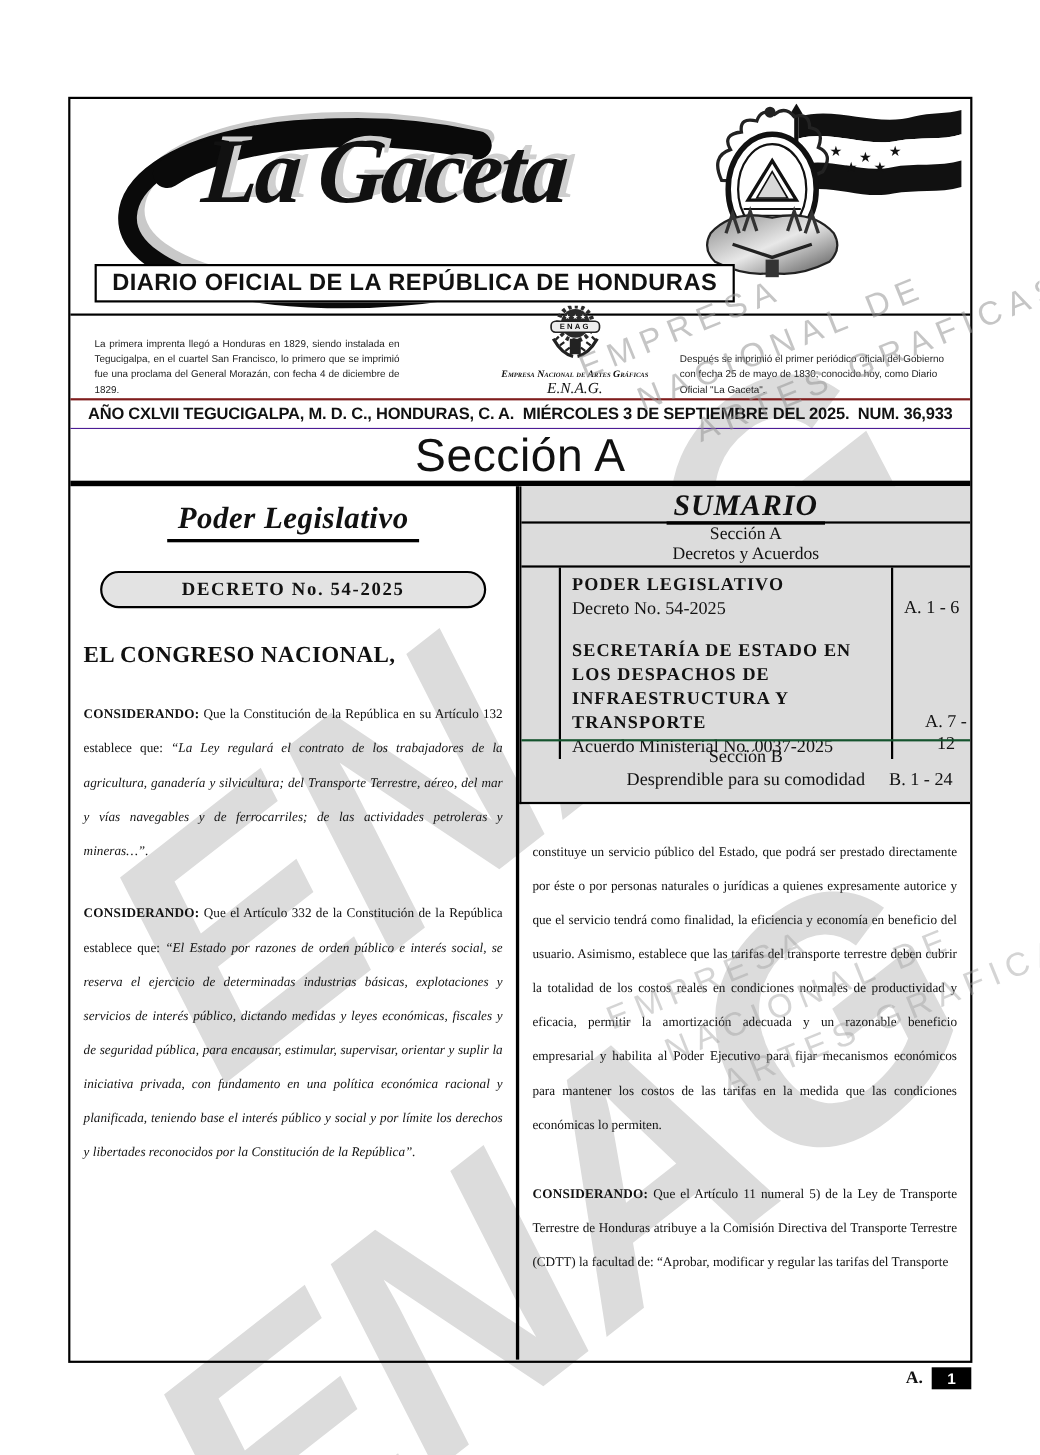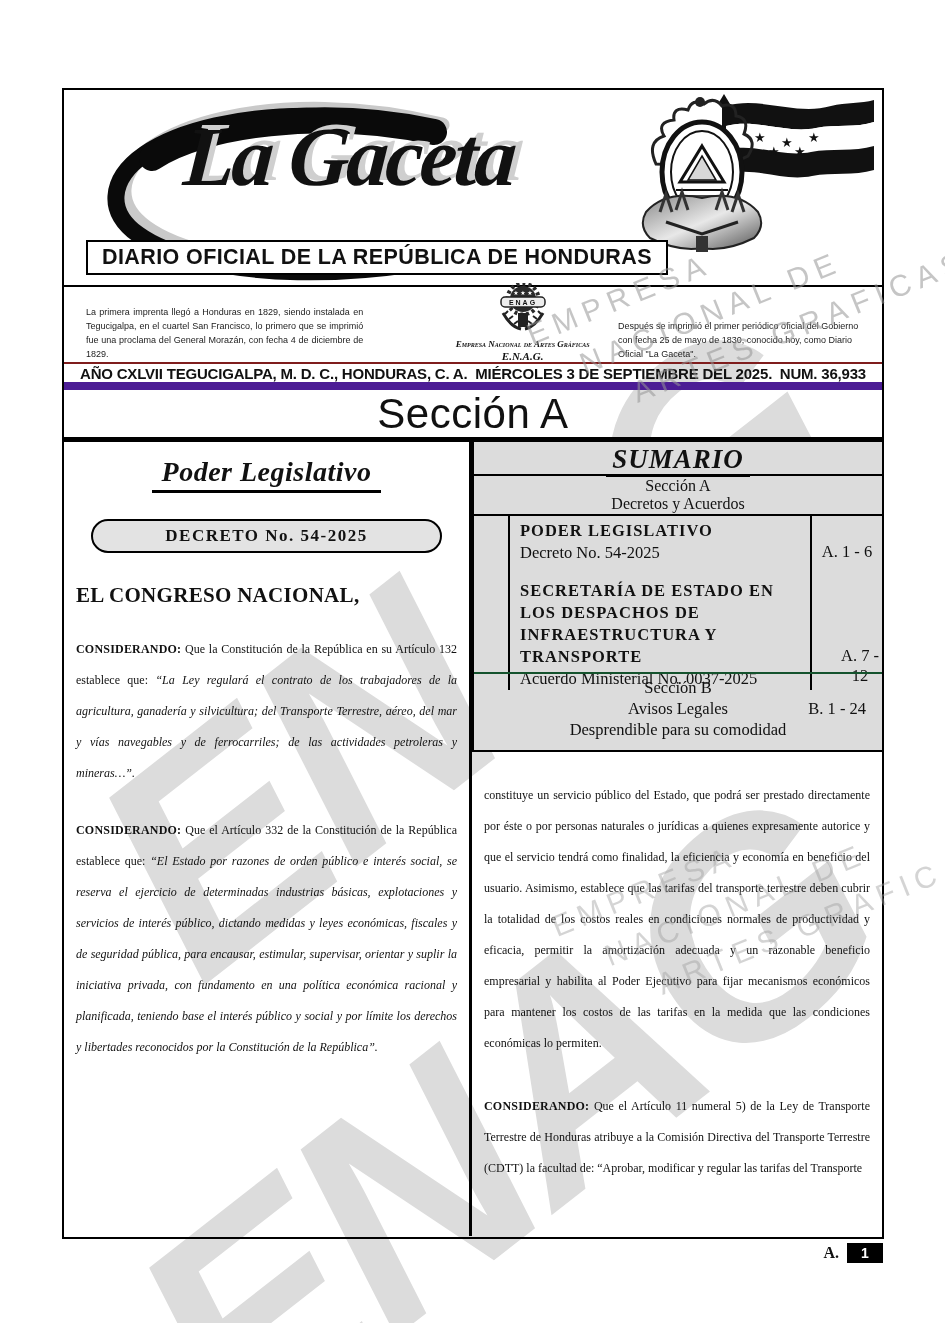--- a/index.html
+++ b/index.html
@@ -24,24 +24,24 @@
   .subtitle-box { position:absolute; left:22px; bottom:10px; border:2px solid #000; background:#fff; padding:3px 14px; font-family:"Liberation Sans", sans-serif; font-weight:bold; font-size:21.5px; letter-spacing:0.4px; }
   .coat { position:absolute; right:6px; top:4px; }
 
   
   .midband { position:relative; height:77px; border-bottom:2px solid #7f1d1d; display:flex; align-items:flex-end; z-index:1; }
   .mid-note { font-family:"Liberation Sans", sans-serif; font-size:9px; line-height:1.55; text-align:justify; color:#222; }
   .mid-note.left { width:305px; margin-left:22px; }
   .mid-note.right { width:275px; margin-left:auto; margin-right:14px; text-align:left; }
   .enag-seal { width:210px; margin-left:64px; text-align:center; position:relative; }
   .enag-caption { font-weight:bold; font-style:italic; font-variant:small-caps; font-size:9px; line-height:1.2; }
-  .enag-abbr { font-weight:bold; font-style:italic; font-size:11px; }
-
-  
-  .datebar { height:26px; border-bottom:8px solid #4c1d95; display:flex; align-items:center; justify-content:space-between; padding:0 16px; font-family:"Liberation Sans", sans-serif; font-weight:bold; font-size:15px; letter-spacing:-0.2px; z-index:1; position:relative; }
+  .enag-abbr { font-weight:normal; font-style:italic; font-size:14px; }
+
+  
+  .datebar { height:26px; border-bottom:1px solid #4c1d95; display:flex; align-items:center; justify-content:space-between; padding:0 16px; font-family:"Liberation Sans", sans-serif; font-weight:bold; font-size:15px; letter-spacing:-0.2px; z-index:1; position:relative; }
 
   
   .section-band { height:52px; border-bottom:5px solid #000; display:flex; align-items:center; justify-content:center; font-family:"Liberation Sans", sans-serif; font-size:42px; letter-spacing:0.5px; position:relative; z-index:1; }
 
   
   .body-grid { position:relative; z-index:1; display:grid; grid-template-columns:405px 3px 1fr; height:794px; }
   .col-divider { background:#000; }
   .col { overflow:hidden; position:relative; }
   .col-left { padding:0 12px; }
 
@@ -210,21 +210,20 @@
             <div class="ehead">SECRETARÍA DE ESTADO EN LOS DESPACHOS DE INFRAESTRUCTURA Y TRANSPORTE</div>
             <div class="eline">Acuerdo Ministerial No. 0037-2025</div>
           </div>
           <div class="sumario-pages">
             <div class="p1">A. 1 - 6</div>
             <div class="p2">A. 7 - 12</div>
           </div>
         </div>
         <div class="sumario-bottom">
           <div>Sección B</div>
-          <div>Avisos Legales</div>
           <div class="bpages">B.  1 - 24</div>
           <div>Desprendible para su comodidad</div>
         </div>
       </div>
 
       <div class="col-right-text">
         <p class="para">constituye un servicio público del Estado, que podrá ser prestado directamente por éste o por personas naturales o jurídicas a quienes expresamente autorice y que el servicio tendrá como finalidad, la eficiencia y economía en beneficio del usuario. Asimismo, establece que las tarifas del transporte terrestre deben cubrir la totalidad de los costos reales en condiciones normales de productividad y eficacia, permitir la amortización adecuada y un razonable beneficio empresarial y habilita al Poder Ejecutivo para fijar mecanismos económicos para mantener los costos de las tarifas en la medida que las condiciones económicas lo permiten.</p>
         <p class="para" style="margin-top:32px;">
           <b>CONSIDERANDO:</b><span> Que el Artículo 11 numeral 5) de la Ley de Transporte Terrestre de Honduras atribuye a la Comisión Directiva del Transporte Terrestre (CDTT) la facultad de: “Aprobar, modificar y regular las tarifas del Transporte</span>
         </p>

